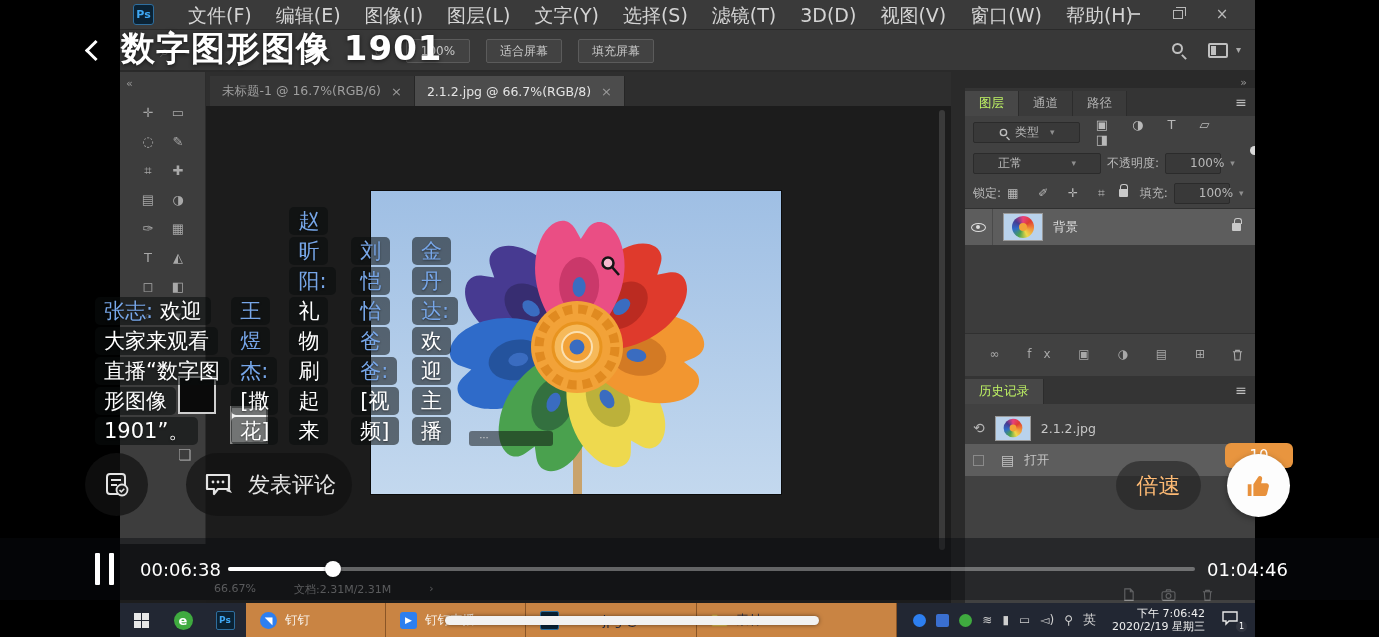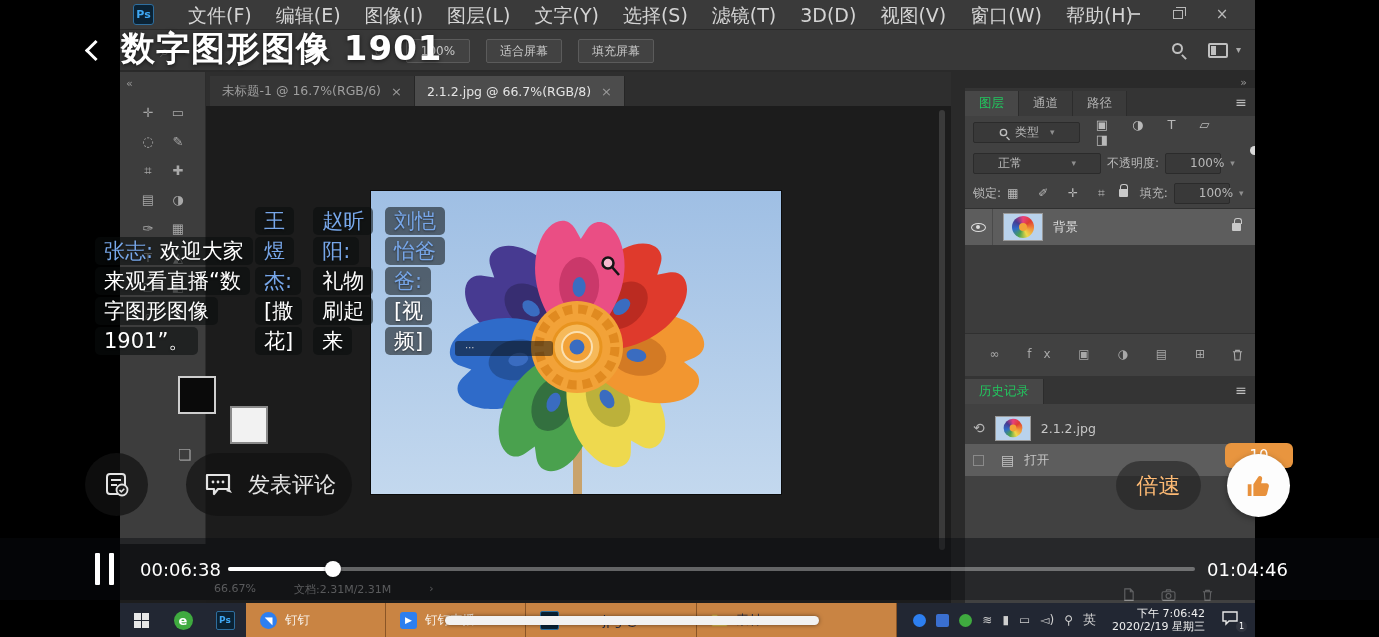--- a/index.html
+++ b/index.html
@@ -50,21 +50,21 @@
   .canvasarea { position:absolute; left:86px; top:106px; width:745px; height:497px; background:#1c1c1c; }
   .canvasimg { position:absolute; left:164px; top:84px; width:412px; height:305px; border:1px solid #0b0b0b; }
   .vscroll { position:absolute; right:6px; top:4px; width:6px; height:440px; background:#3a3a3a; border-radius:3px; }
   .statusbar { position:absolute; left:8px; bottom:6px; color:#9c9c9c; font-size:11px; display:flex; gap:38px; }
 
   
   .panelwell { position:absolute; left:831px; top:72px; width:304px; height:531px; background:#2a2a2a; }
   .pgroup { position:absolute; left:14px; width:290px; background:#414141; }
   .ptabs { height:28px; background:#343434; display:flex; align-items:flex-end; position:relative; }
   .ptab { height:25px; padding:0 14px; font-size:12.5px; color:#b5b5b5; display:flex; align-items:center; background:#3a3a3a; border-right:1px solid #2c2c2c; }
-  .ptab.active { background:#474747; color:#22c55e; }
+  .ptab.active { background:#474747; color:#bef264; }
   .pmenu { position:absolute; right:8px; top:6px; color:#c0c0c0; font-size:14px; }
   .prow { display:flex; align-items:center; gap:6px; padding:0 8px; color:#b9b9b9; font-size:12px; }
   .pselect { background:#393939; border:1px solid #2b2b2b; border-radius:2px; height:21px; display:flex; align-items:center; gap:6px; padding:0 24px; color:#b9b9b9; font-size:12px; }
   .pselect .arr { margin-left:auto; color:#8f8f8f; font-size:9px; }
   .listarea { background:#3c3c3c; border-top:1px solid #303030; border-bottom:1px solid #303030; }
   .layerrow { height:36px; display:flex; align-items:center; background:#5d5d5d; }
   .eyebox { width:28px; display:flex; justify-content:center; border-right:1px solid #4a4a4a; align-self:stretch; align-items:center; }
   .ic-eye { width:15px; height:9px; border:1.5px solid #dcdcdc; border-radius:50%; position:relative; }
   .ic-eye:after { content:""; position:absolute; left:4px; top:1.5px; width:4px; height:4px; border-radius:50%; background:#dcdcdc; }
   .lthumb { width:40px; height:28px; margin:0 10px; border:1px solid #9a9a9a; background:#b9d2ec; display:flex; align-items:center; justify-content:center; }
@@ -434,20 +434,21 @@
 <div class="backbar">
   <div class="chev-back"></div>
   <div class="vtitle">数字图形图像 1901</div>
 </div>
 
 <div class="chat">
   <div><span class="chat-msg"><span class="nm">张志:</span> <span class="tx">欢迎大家来观看直播“数字图形图像 1901”。</span></span></div>
   <div><span class="chat-msg"><span class="nm">王煜杰:</span> <span class="tx">[撒花]</span></span></div>
   <div><span class="chat-msg"><span class="nm">赵昕阳:</span> <span class="tx">礼物刷起来</span></span></div>
   <div><span class="chat-msg"><span class="nm">刘恺怡爸爸:</span> <span class="tx">[视频]</span></span></div>
+  <div><span class="chat-msg"><span class="nm">金丹达:</span> <span class="tx">欢迎主播</span></span></div>
   <div class="chat-partial">⋯</div>
 </div>
 
 <div class="cmt-circle">
   <svg width="28" height="28" viewBox="0 0 28 28">
     <rect x="4" y="3" width="18" height="20" rx="3" fill="none" stroke="#e3e3e3" stroke-width="2"></rect>
     <line x1="8" y1="9" x2="18" y2="9" stroke="#e3e3e3" stroke-width="2"></line>
     <line x1="8" y1="14" x2="14" y2="14" stroke="#e3e3e3" stroke-width="2"></line>
     <circle cx="19" cy="19" r="5.5" fill="#1a1a1a" stroke="#e3e3e3" stroke-width="1.8"></circle>
     <path d="M16.5 19l1.8 1.8 3-3" stroke="#e3e3e3" stroke-width="1.6" fill="none"></path>

